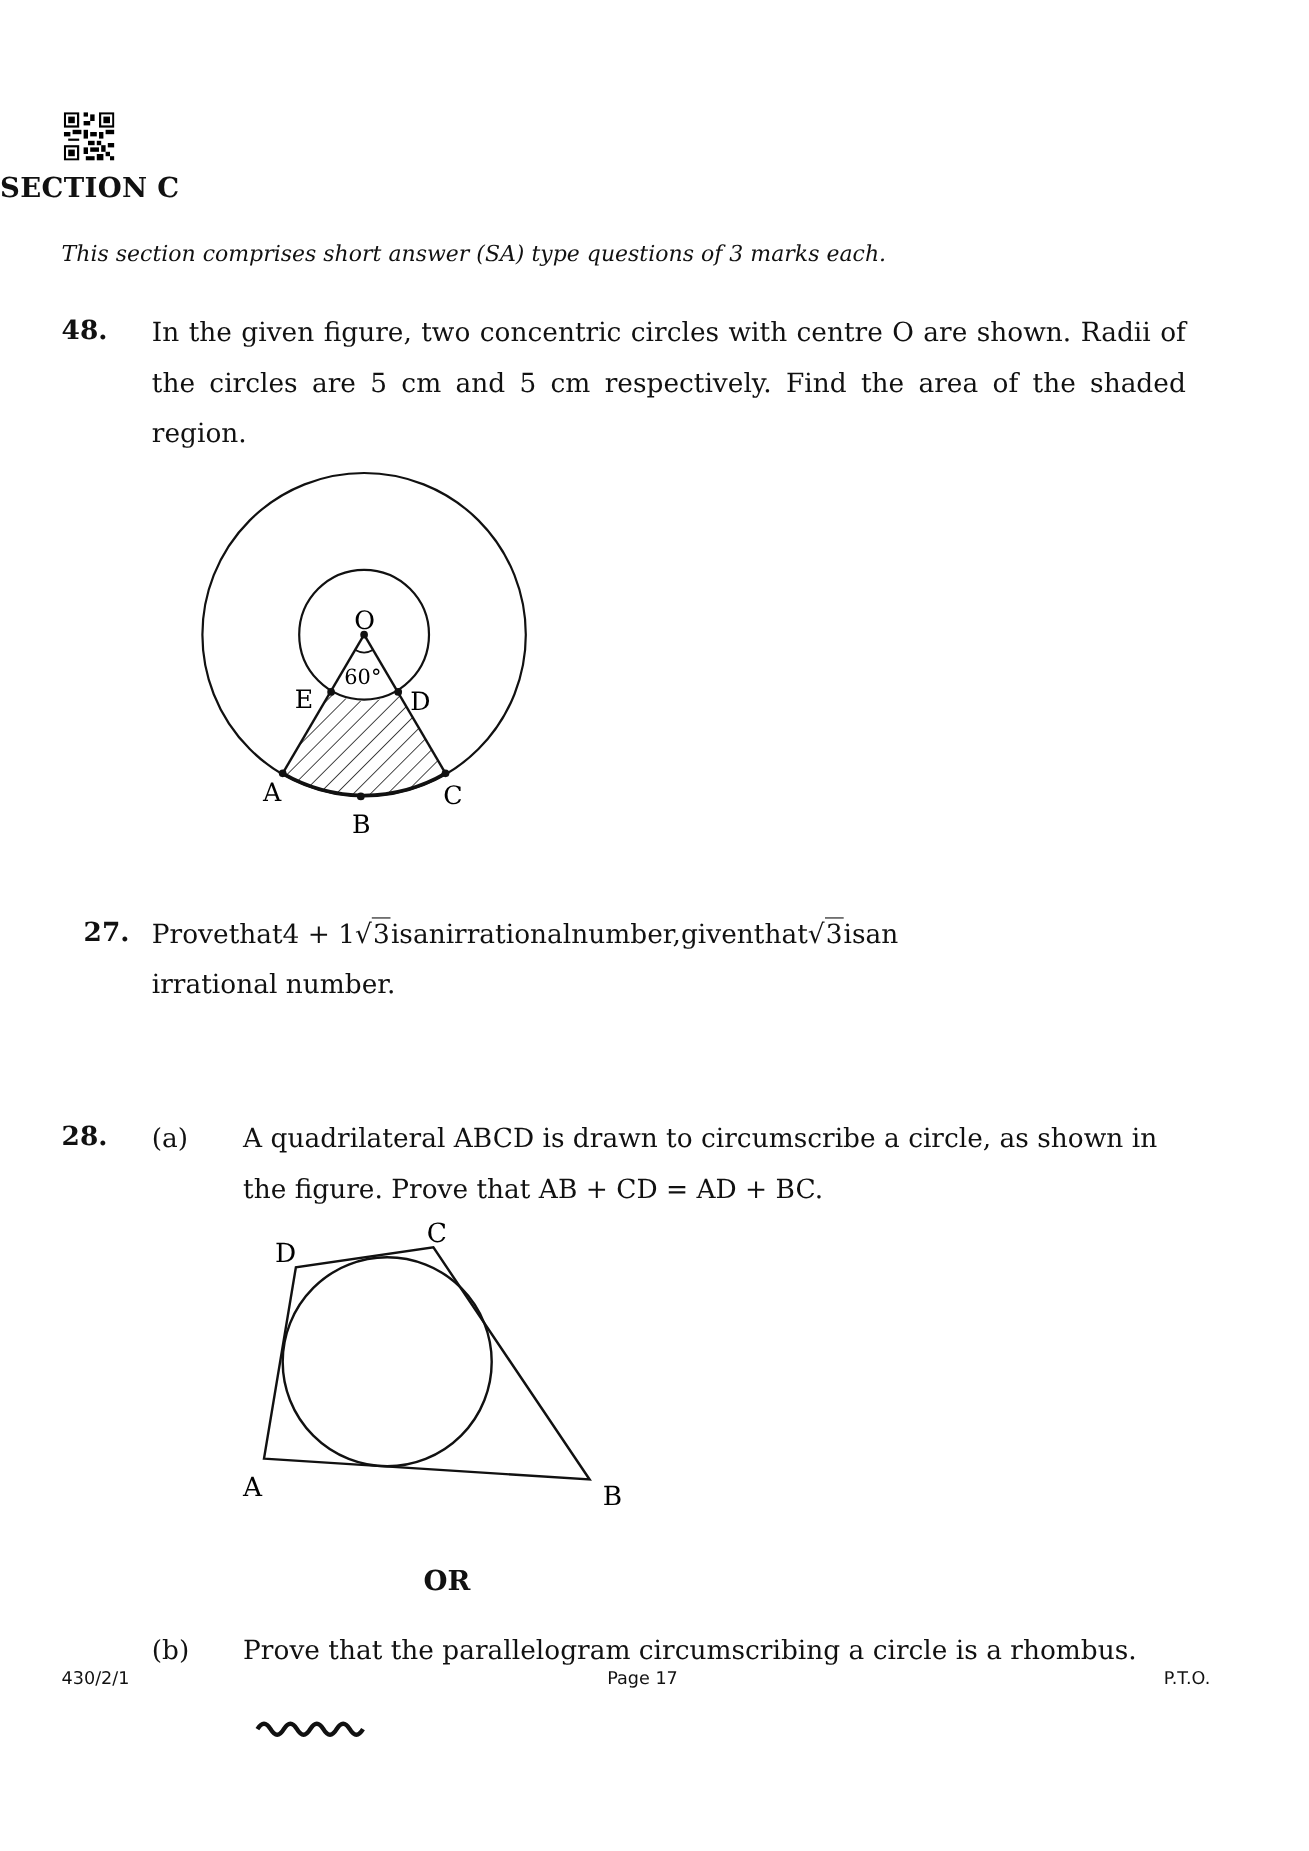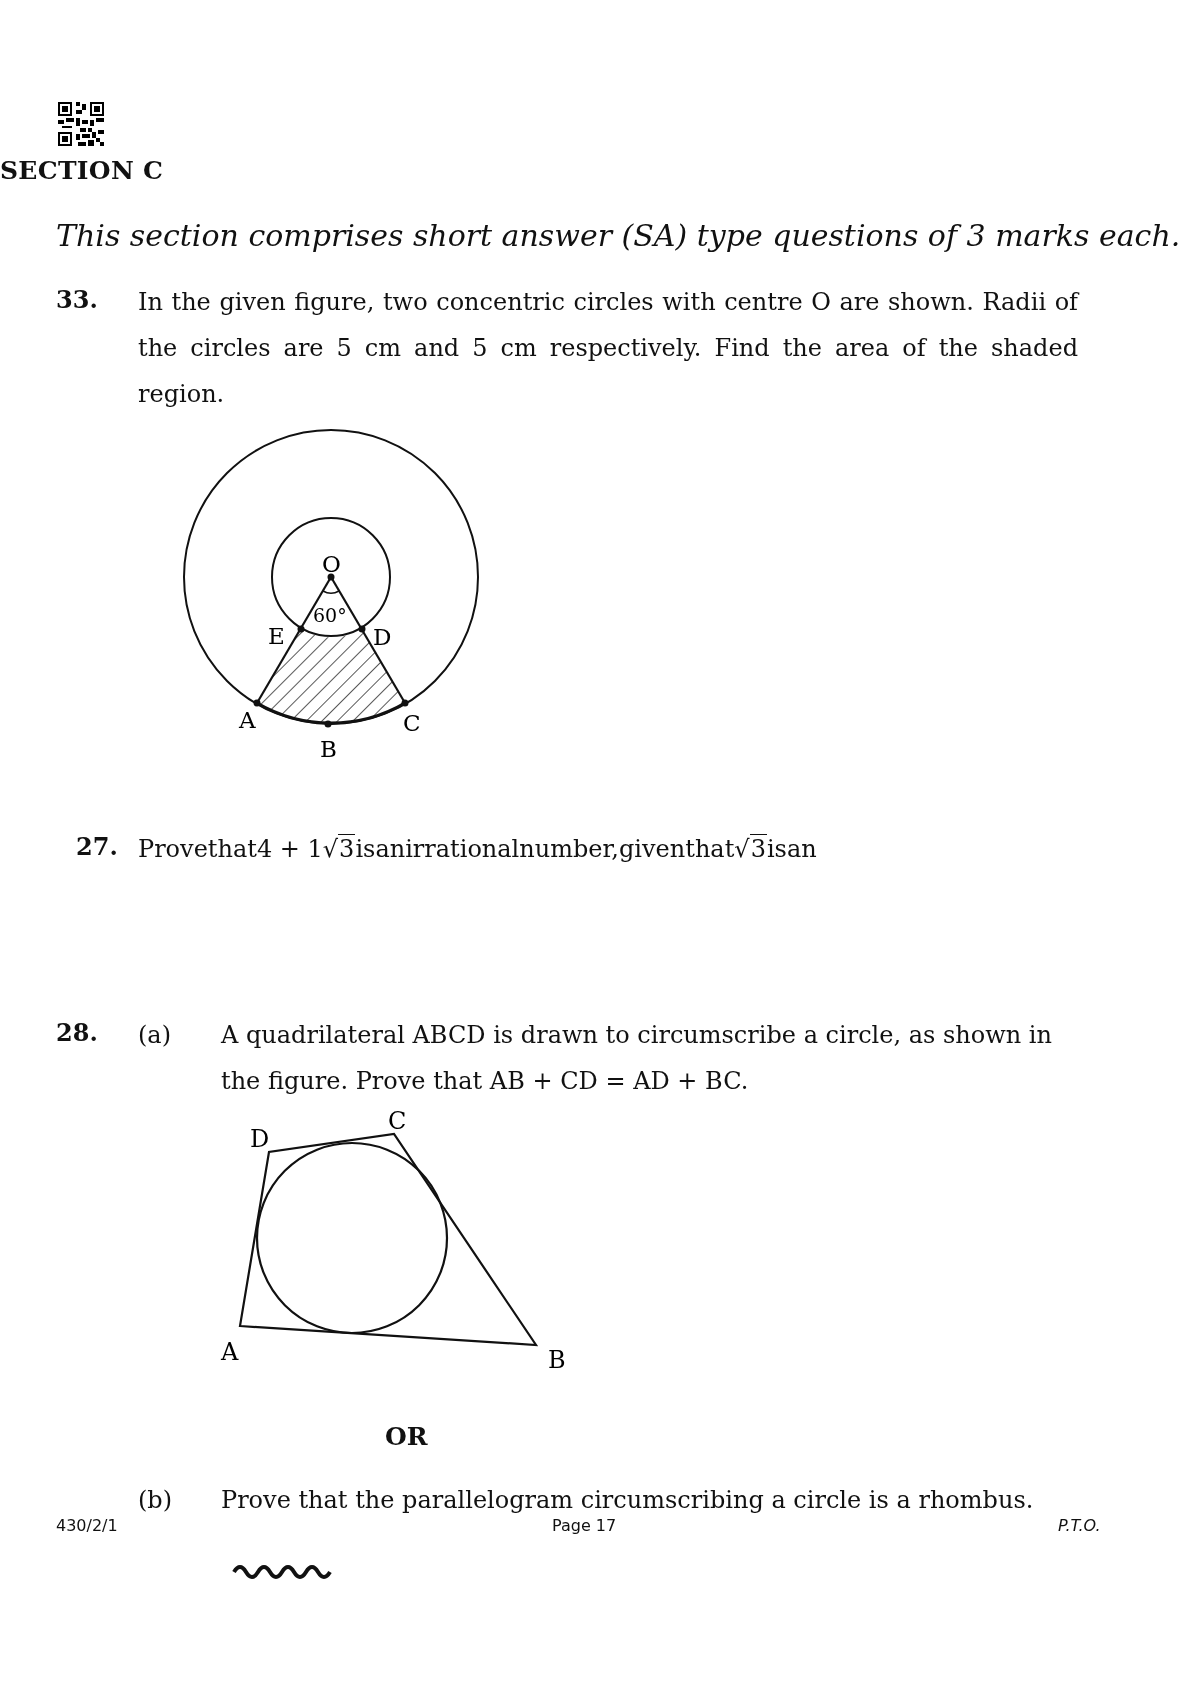--- a/index.html
+++ b/index.html
@@ -2,38 +2,38 @@
 <html><head>
 <meta charset="utf-8">
 <style>
   html, body { margin: 0; padding: 0; background: #ffffff; }
   body { width: 1190px; height: 1683px; position: relative; overflow: hidden;
          font-family: "DejaVu Serif", "Liberation Serif", serif; color: #111; }
   .abs { position: absolute; }
   .qr { left: 58px; top: 102px; width: 46px; height: 44px; }
   .section-title { left: 0; width: 1190px; top: 156px; 
                    font-weight: bold; font-size: 25px; letter-spacing: 0.3px; }
-  .intro { left: 56px; top: 218px; font-style: italic; font-size: 30px; }
+  .intro { left: 56px; top: 218px; font-style: italic; font-size: 20px; }
   .qnum { font-weight: bold; font-size: 24px; }
   .body-text { font-size: 24px; line-height: 46px; }
   .q26-num { left: 56px; top: 285px; }
   .q26-text { left: 138px; top: 279px; width: 940px; text-align: justify; }
   .q27-num { left: 56px; top: 832px; margin-left: 20px; }
   .q27-text { left: 138px; top: 826px; width: 940px; }
   .q27-line1 { display: flex; justify-content: flex-start; width: 940px; }
   .q28-num { left: 56px; top: 1018px; }
   .q28-a { left: 138px; top: 1012px; }
   .q28-a-text { left: 221px; top: 1012px; width: 857px; }
   .or-label { left: 385px; top: 1422px; font-weight: bold; font-size: 25px; }
   .q28-b { left: 138px; top: 1477px; }
   .q28-b-text { left: 221px; top: 1477px; }
   .footer { font-family: "DejaVu Sans", "Liberation Sans", sans-serif; font-size: 16px; top: 1516px; }
   .f-code { left: 56px; }
   .f-page { left: 552px; }
-  .f-pto { left: 1058px; font-style: italic; }
+  .f-pto { left: 1058px; }
   .f-tilde { left: 232px; top: 1560px; }
   .sqrt { white-space: nowrap; }
   .sqrt .rad { border-top: 1.5px solid #111; padding: 0 1px; }
   svg text { font-family: "DejaVu Serif", "Liberation Serif", serif; }
 </style>
 </head>
 <body>
 
 <div class="abs qr">
   <svg width="46" height="44" viewBox="0 0 23 22">
@@ -65,21 +65,21 @@
       <rect x="10" y="20" width="4" height="2" fill="#000"></rect>
       <rect x="15" y="19" width="3" height="3" fill="#000"></rect>
     <rect x="19" y="18" width="2" height="2" fill="#000"></rect>
       <rect x="21" y="20" width="2" height="2" fill="#000"></rect>
   </svg>
 </div>
 
 <div class="abs section-title">SECTION C</div>
 <div class="abs intro">This section comprises short answer (SA) type questions of 3 marks each.</div>
 
-<div class="abs qnum q26-num">33.</div>
+<div class="abs qnum q26-num">48.</div>
 <div class="abs body-text q26-text">In the given figure, two concentric circles with centre O are shown. Radii of the circles are 5 cm and 5 cm respectively. Find the area of the shaded region.</div>
 
 <svg class="abs" style="left:0;top:0;" width="1190" height="1683">
   <defs>
     <pattern id="hatch" patternUnits="userSpaceOnUse" width="11" height="11" patternTransform="rotate(45)">
       <line x1="0" y1="0" x2="0" y2="11" stroke="#111" stroke-width="1.4"></line>
     </pattern>
     <clipPath id="shadeClip">
       <path d="M 301 629 A 59 59 0 0 0 362 629 L 405 703 A 147 147 0 0 1 257 703 Z"></path>
     </clipPath>
@@ -132,20 +132,21 @@
     <span>is</span>
     <span>an</span>
     <span>irrational</span>
     <span>number,</span>
     <span>given</span>
     <span>that</span>
     <span class="sqrt">√<span class="rad">3</span></span>
     <span>is</span>
     <span>an</span>
   </div>
+  <div>irrational number.</div>
 </div>
 
 <div class="abs qnum q28-num">28.</div>
 <div class="abs body-text q28-a">(a)</div>
 <div class="abs body-text q28-a-text">A quadrilateral ABCD is drawn to circumscribe a circle, as shown in the figure. Prove that AB + CD = AD + BC.</div>
 
 <div class="abs or-label">OR</div>
 
 <div class="abs body-text q28-b">(b)</div>
 <div class="abs body-text q28-b-text">Prove that the parallelogram circumscribing a circle is a rhombus.</div>

